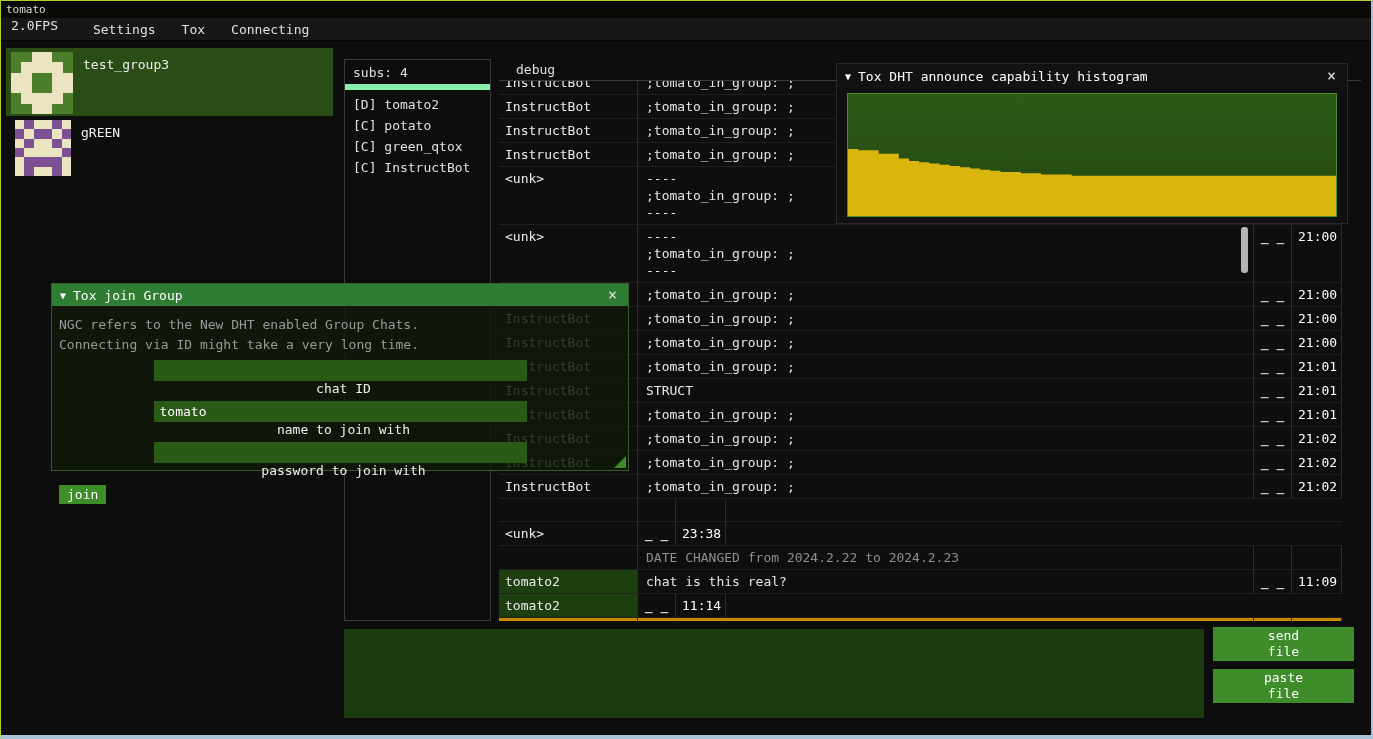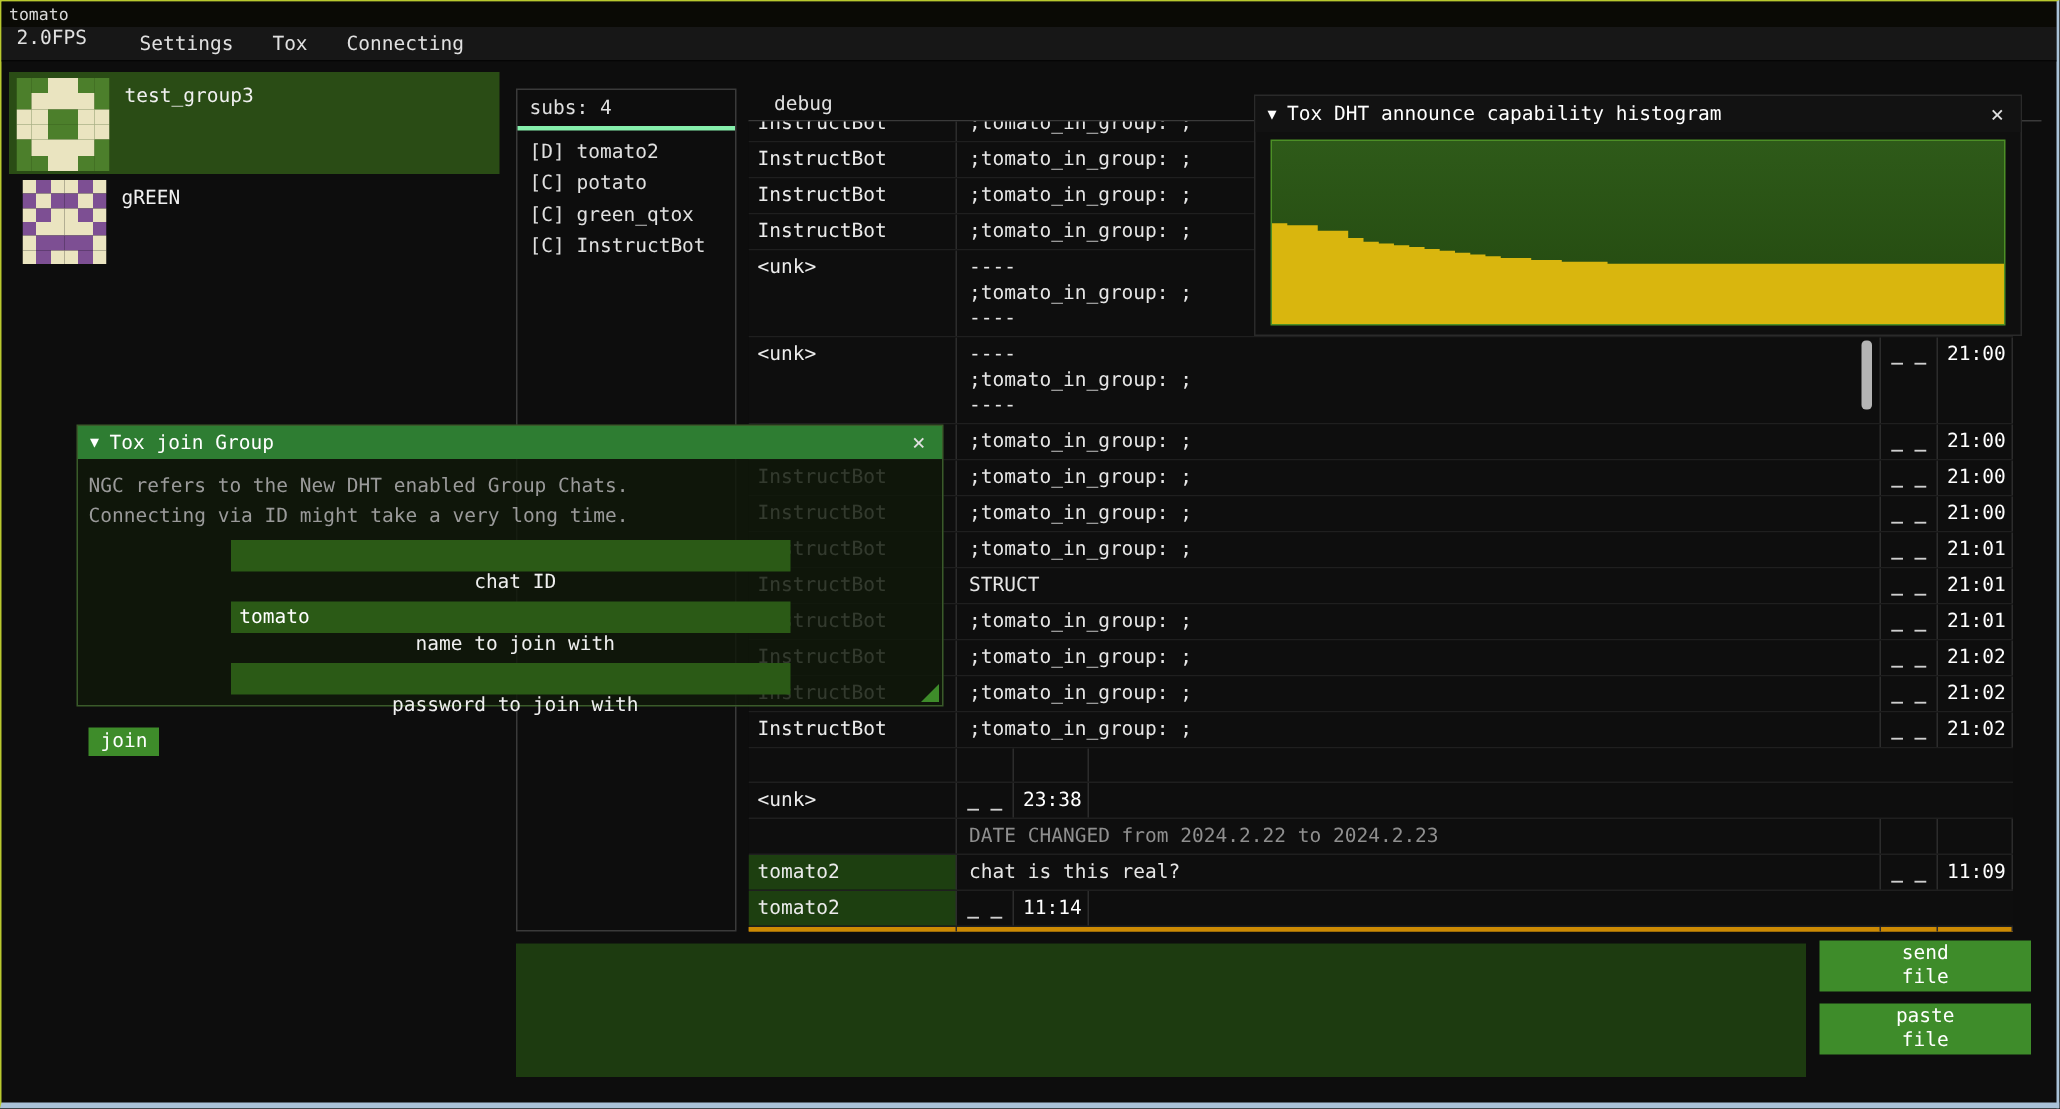--- a/index.html
+++ b/index.html
@@ -23,21 +23,21 @@
   .group-row.selected { background:#2a4c15; }
   .g0 { top:47px; height:68px; }
   .g1 { top:115px; height:65px; }
   .avatar { flex:none; overflow:hidden; }
   .av-lg { width:62px; height:62px; }
   .av-sm { width:56px; height:56px; margin-left:4px; }
   .group-label { margin-top:5px; color:#f0f0f0; }
   
   .subs-panel { position:absolute; left:343px; top:58px; width:147px; height:562px;
     border:1px solid #3a3a3a; background:#0d0d0d; }
-  .subs-header { padding:5px 8px 4px 8px; border-bottom:3px solid #86efac; }
+  .subs-header { padding:5px 8px 4px 8px; border-bottom:6px solid #86efac; }
   .subs-list { padding-top:4px; }
   .subs-item { padding:1px 8px; line-height:19px; white-space:nowrap; }
   
   .chat-panel { position:absolute; left:498px; top:58px; width:862px; height:562px; }
   .chat-tabbar { height:22px; line-height:22px; padding-left:17px; border-bottom:1px solid #3a3a3a; }
   .chat-viewport { position:absolute; left:0; top:22px; right:0; bottom:0; overflow:hidden; }
   .chat-rows { margin-top:-10px; width:843px; }
   .chat-row { display:flex; min-height:23px; border-bottom:1px solid #1f1f1f; background:#0e0e0e; }
   .c-name { width:139px; flex:none; padding:3px 4px 3px 6px; line-height:17px;
     border-right:1px solid #2c2c2c; color:#ececec; overflow:hidden; white-space:nowrap; }

